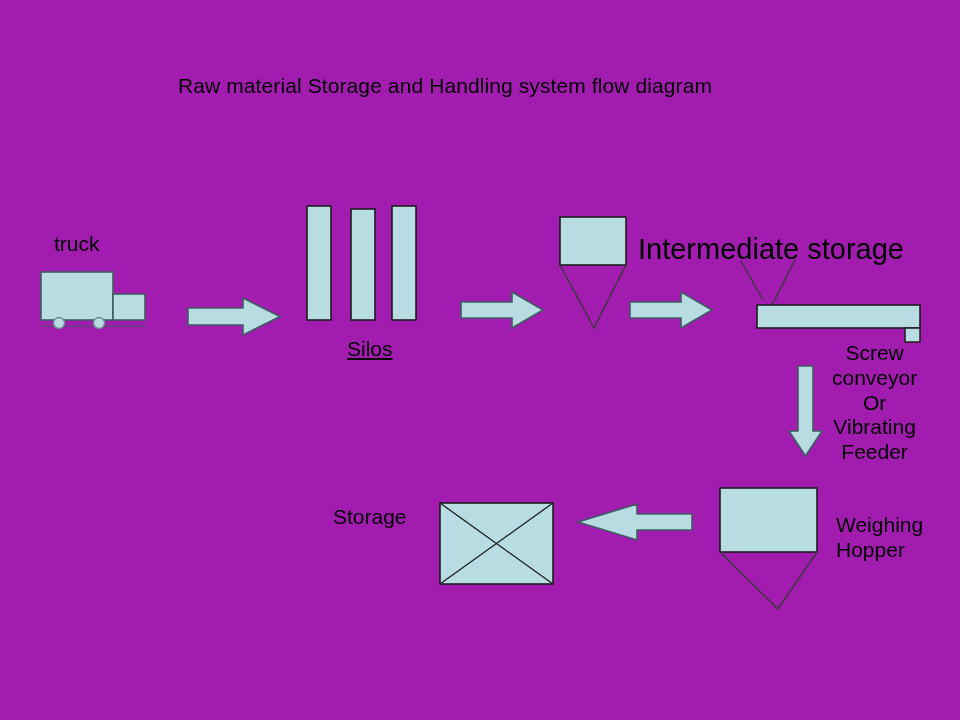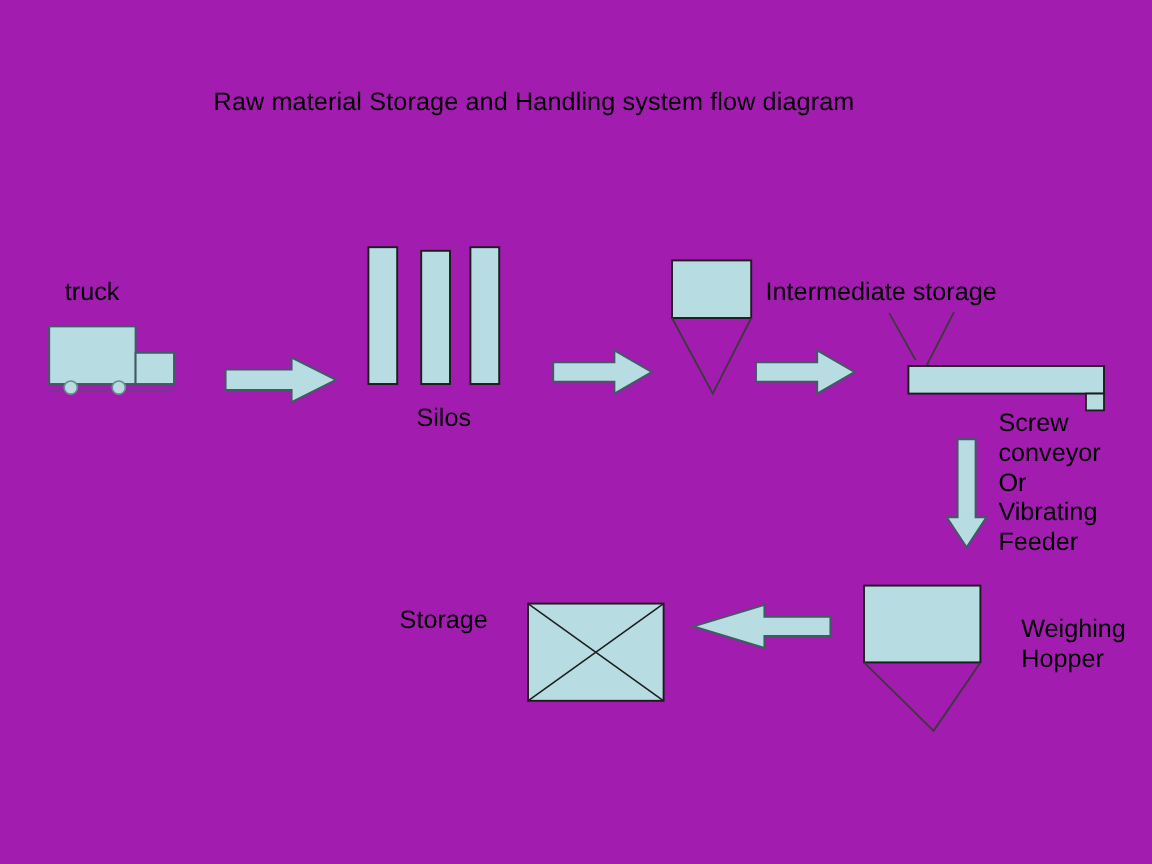--- a/index.html
+++ b/index.html
@@ -34,24 +34,24 @@
     line-height: 1.18;
     color: #000000;
   }
   .title-lbl {
     font-size: 21px;
     left: 178px;
     top: 74px;
     letter-spacing: 0.1px;
   }
   .lbl-truck   { font-size: 21px; left: 54px;  top: 232px; text-align: center; }
-  .lbl-silos   { font-size: 21px; left: 347px; top: 337px; }
-  .lbl-inter   { font-size: 21px; left: 638px; top: 232px; }
-  .lbl-screw   { font-size: 21px; left: 832px; top: 341px; }
-  .lbl-weigh   { font-size: 21px; left: 836px; top: 513px; margin-left: 15px; }
+  .lbl-silos   { font-size: 21px; left: 347px; top: 337px; text-decoration: underline; }
+  .lbl-inter   { font-size: 29px; left: 638px; top: 232px; }
+  .lbl-screw   { font-size: 21px; left: 832px; top: 341px; text-align: center; }
+  .lbl-weigh   { font-size: 21px; left: 836px; top: 513px; }
   .lbl-mixers  { font-size: 21px; left: 333px; top: 505px; }
 </style>
 </head>
 <body>
 
 <div id="canvas">
 
   <svg class="svg-layer" viewBox="0 0 960 720" xmlns="http://www.w3.org/2000/svg">
 
     <g>

